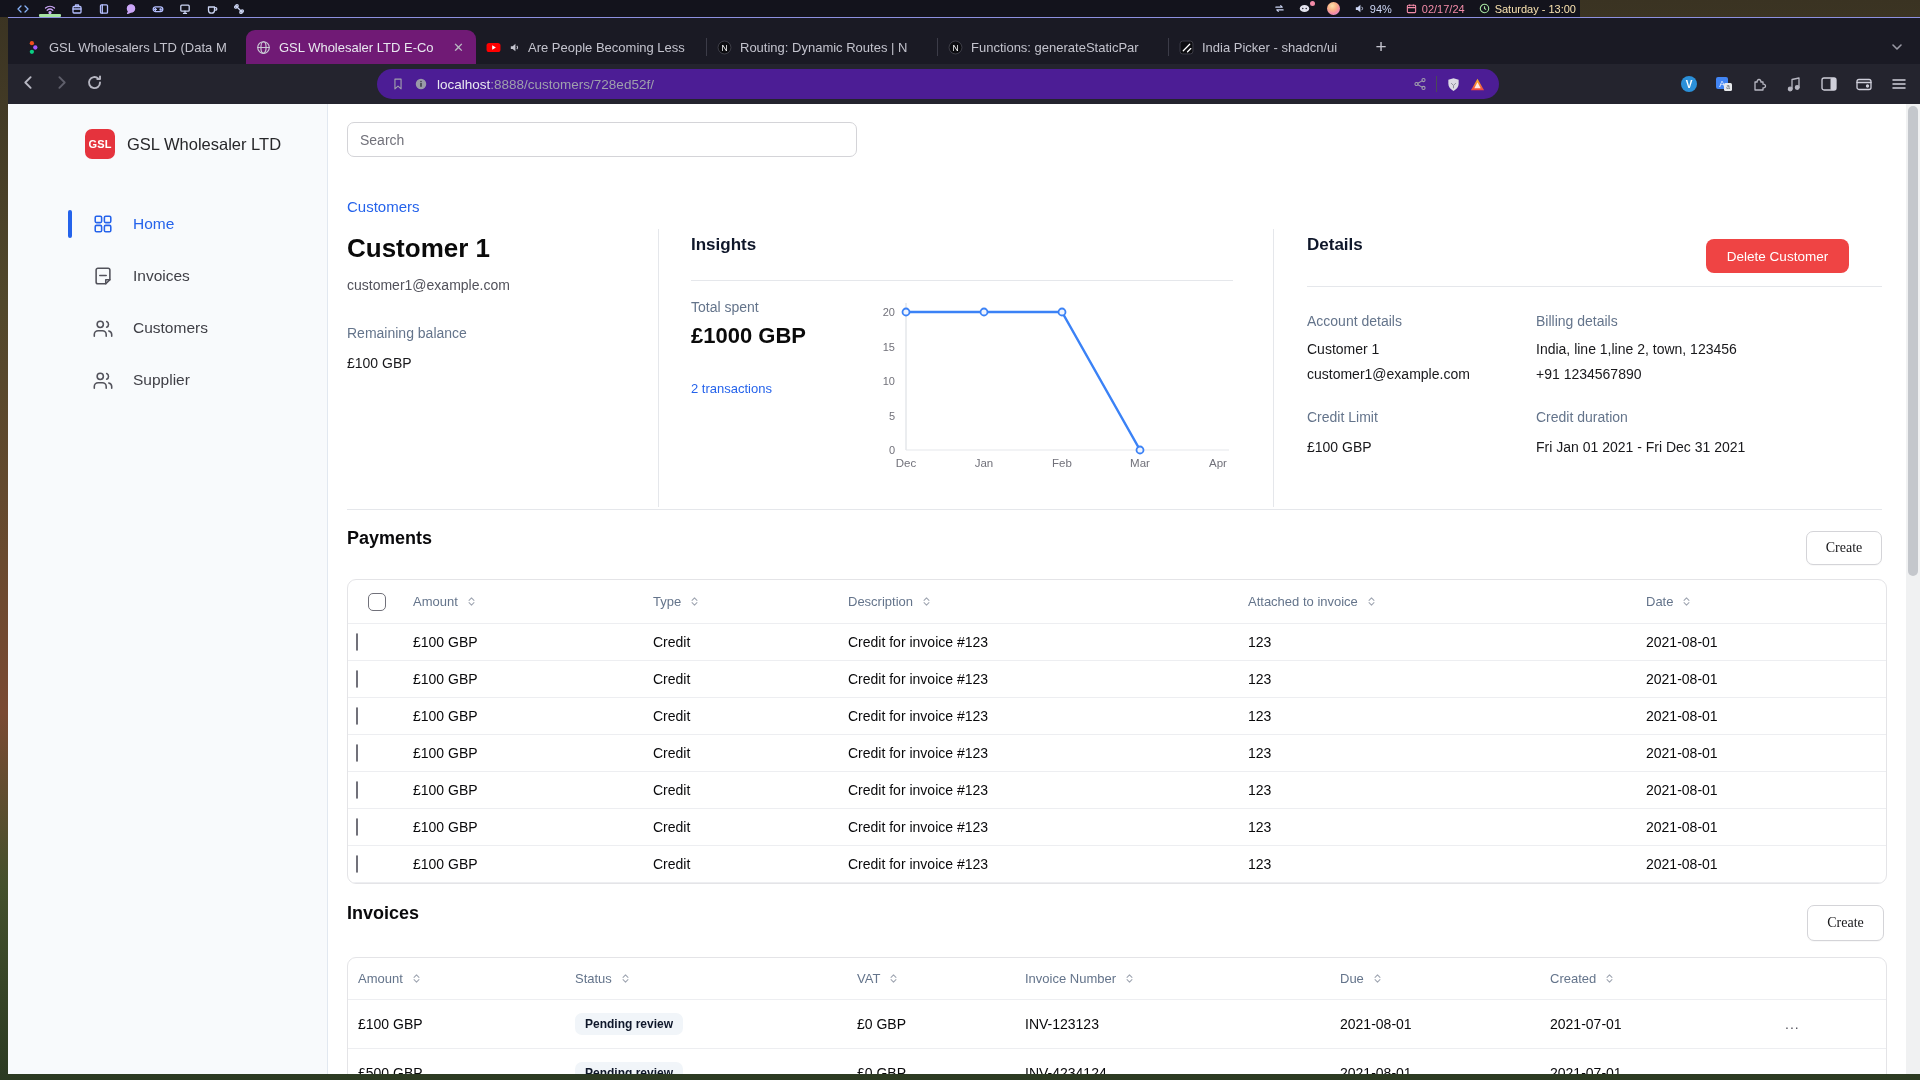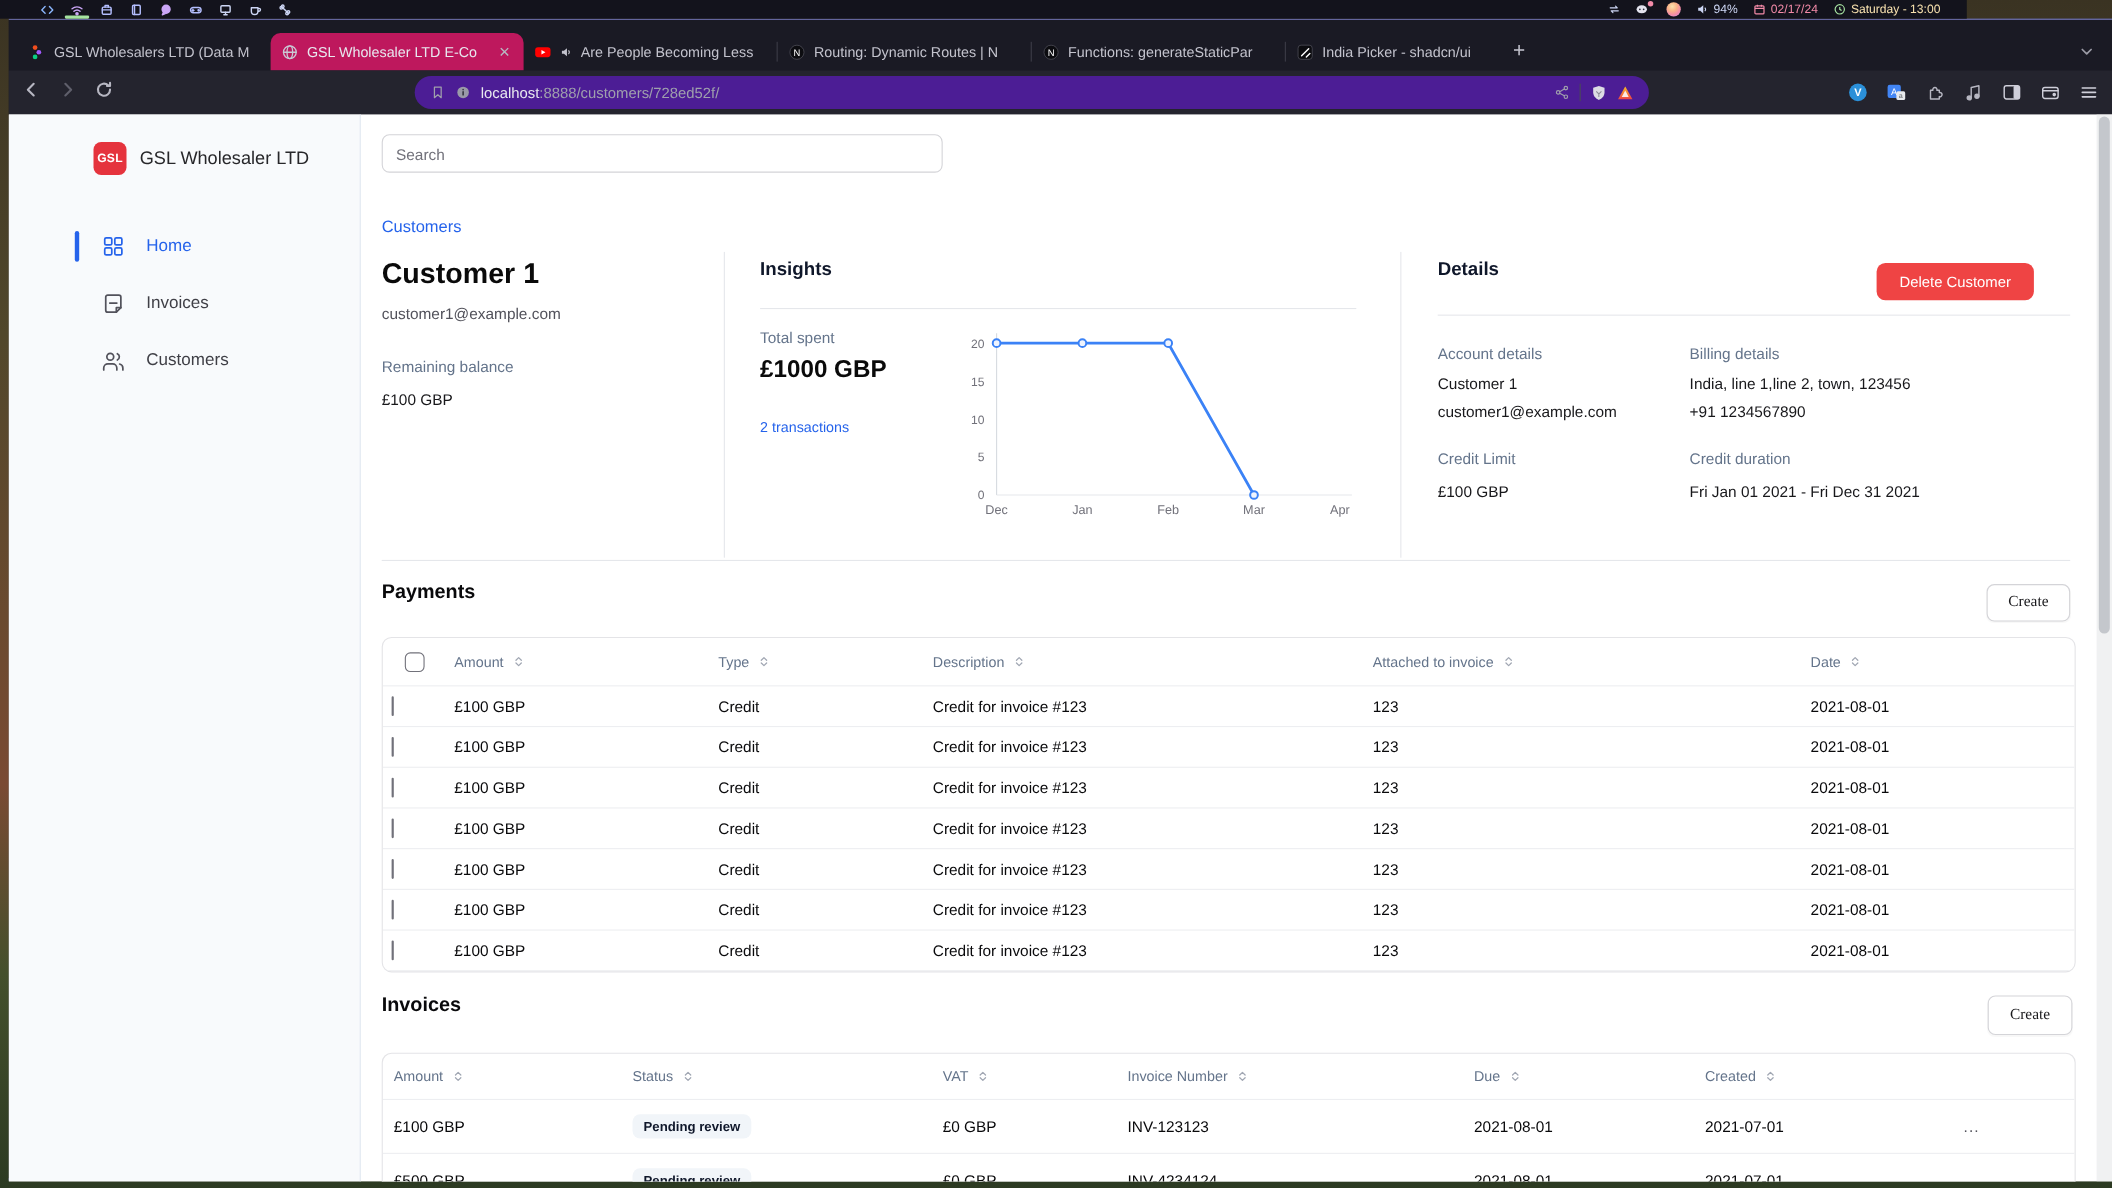--- a/index.html
+++ b/index.html
@@ -1,40 +1,40 @@
 <!DOCTYPE html>
 <html><head>
 <meta charset="utf-8">
 <style>
   *{margin:0;padding:0;box-sizing:border-box}
   html,body{width:1920px;height:1080px;overflow:hidden;font-family:"Liberation Sans",sans-serif}
   body{background:linear-gradient(180deg,#3a3322 0%,#51472b 28%,#6a4a2f 52%,#7a4a33 66%,#44502c 82%,#2c3a22 100%)}
 
   
-  #system-bar{position:absolute;left:0;top:0;width:1788px;height:17px;background:#13131c;display:flex;align-items:center;justify-content:space-between;padding:0 24px;z-index:50}
+  #system-bar{position:absolute;left:0;top:0;width:1580px;height:17px;background:#13131c;display:flex;align-items:center;justify-content:space-between;padding:0 4px;z-index:50}
   .ws-icons{display:flex;align-items:center;gap:13px;padding-left:12px}
   .ws{width:14px;height:15px;display:flex;align-items:center;justify-content:center;position:relative}
   .ws svg{width:12px;height:12px;fill:none;stroke-width:1.3;stroke-linecap:round;stroke-linejoin:round}
   .ws.active::after{content:"";position:absolute;left:-4px;right:-4px;bottom:-1px;height:3px;background:#a6e3a1;border-radius:1px}
   .sys-right{display:flex;align-items:center;gap:14px;font-size:11px;color:#cdd6f4}
   .sys-item{display:flex;align-items:center;gap:5px}
   .sys-item svg{width:11px;height:11px}
   .discord-wrap{position:relative;width:14px;height:12px}
   .discord-badge{position:absolute;right:-2px;top:-2px;width:5px;height:5px;border-radius:50%;background:#f38ba8}
   .flame{width:13px;height:13px;border-radius:50%;background:radial-gradient(circle at 40% 30%,#f9e2af 0%,#fab387 35%,#f38ba8 65%,#cba6f7 100%)}
   .sys-date{color:#f38ba8}
   .sys-time{color:#f9e2af}
 
   
   #browser-window{position:absolute;left:8px;top:17px;width:1912px;height:1056px;background:#1a1a24;border-top:1px solid #8d90e0;border-bottom:2px solid #7b80e8}
 
   
   #tab-strip{position:relative;height:46px;background:#1a1a24;display:flex;align-items:flex-end;padding:0 0 0 8px}
   .tab{height:34px;display:flex;align-items:center;gap:8px;padding:0 10px;width:230px;min-width:0;border-radius:9px 9px 0 0;color:#c3c3cd;font-size:13px;cursor:default}
-  .tab.active{background:#be185d;color:#e8e8ef}
+  .tab.active{background:#701a75;color:#e8e8ef}
   .tab .title{flex:1;min-width:0;overflow:hidden;white-space:nowrap}
   .tab .close{font-size:13px;color:#b8b8c2;padding:0 2px}
   .tab-sep{width:1px;height:18px;background:#3c3c48;margin-bottom:8px}
   .favicon{flex:none;width:15px;height:15px;display:flex;align-items:center;justify-content:center}
   .new-tab{width:28px;height:28px;margin:0 0 3px 6px;display:flex;align-items:center;justify-content:center;color:#c3c3cd;font-size:19px;border-radius:50%}
   .tab-search{position:absolute;right:16px;bottom:10px;width:14px;height:14px}
   .tab-search svg{width:14px;height:14px;fill:none;stroke:#9a9aa5;stroke-width:1.6;stroke-linecap:round;stroke-linejoin:round}
 
   
   #toolbar{position:relative;height:40px;background:#24242e}
@@ -411,20 +411,27 @@
               </svg></span>
           <span class="nlabel">Invoices</span>
         </div>
         <div class="nav-item">
           <span class="nico"><svg viewBox="0 0 24 24">
                 <circle cx="9" cy="8" r="3.4"></circle>
                 <path d="M15.5 21v-1.8a4.2 4.2 0 0 0-4.2-4.2H6.7a4.2 4.2 0 0 0-4.2 4.2V21M16 5a3.4 3.4 0 0 1 0 6.2M21.5 21v-1.8a4.2 4.2 0 0 0-3.2-4"></path>
               </svg></span>
           <span class="nlabel">Customers</span>
         </div>
+        <div class="nav-item">
+          <span class="nico"><svg viewBox="0 0 24 24">
+                <circle cx="9" cy="8" r="3.4"></circle>
+                <path d="M15.5 21v-1.8a4.2 4.2 0 0 0-4.2-4.2H6.7a4.2 4.2 0 0 0-4.2 4.2V21M16 5a3.4 3.4 0 0 1 0 6.2M21.5 21v-1.8a4.2 4.2 0 0 0-3.2-4"></path>
+              </svg></span>
+          <span class="nlabel">Supplier</span>
+        </div>
       </nav>
     </aside>
 
     <input id="search-input" placeholder="Search" style="">
     <a id="breadcrumb" class="abs">Customers</a>
 
     <section id="overview" class="abs">
       <div id="customer-name" class="abs">Customer 1</div>
       <div id="customer-email" class="abs">customer1@example.com</div>
       <div id="balance-label" class="abs">Remaining balance</div>

